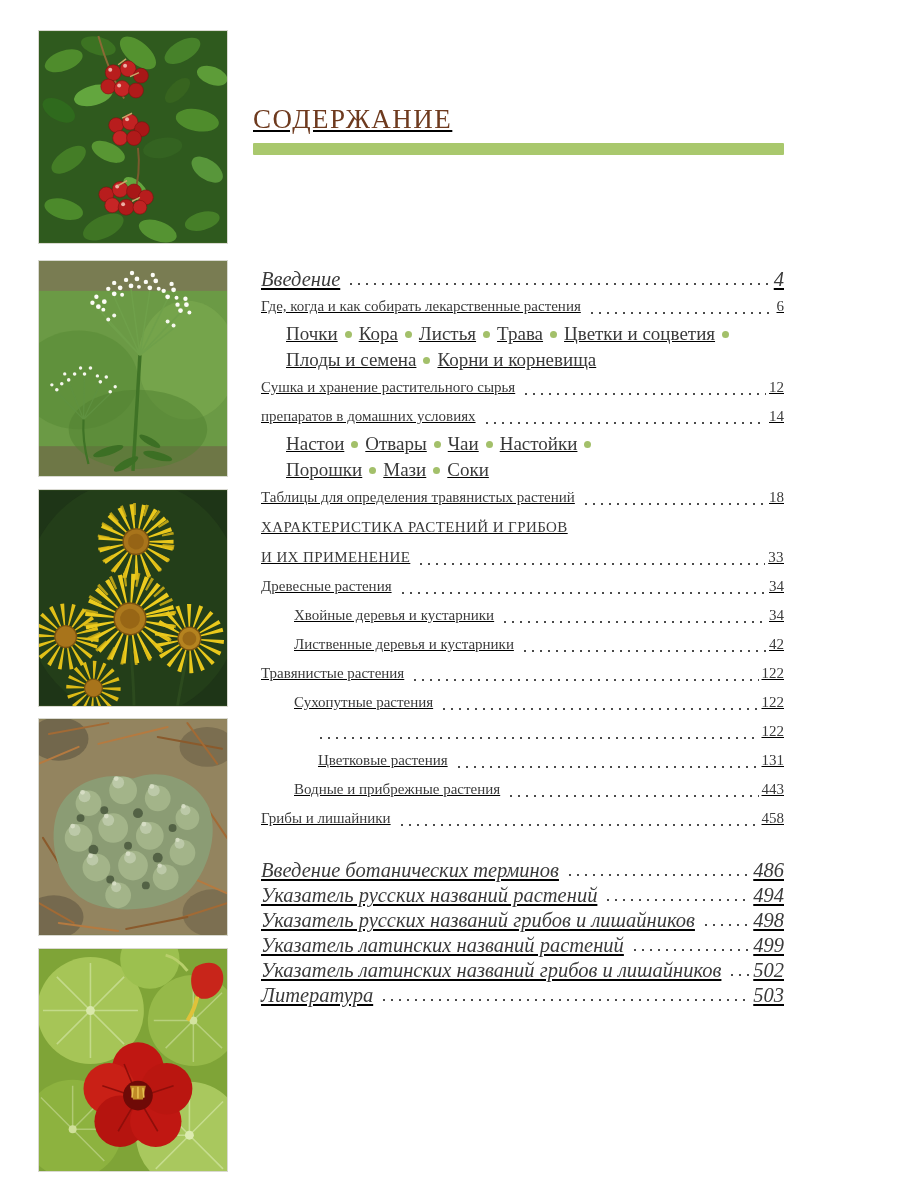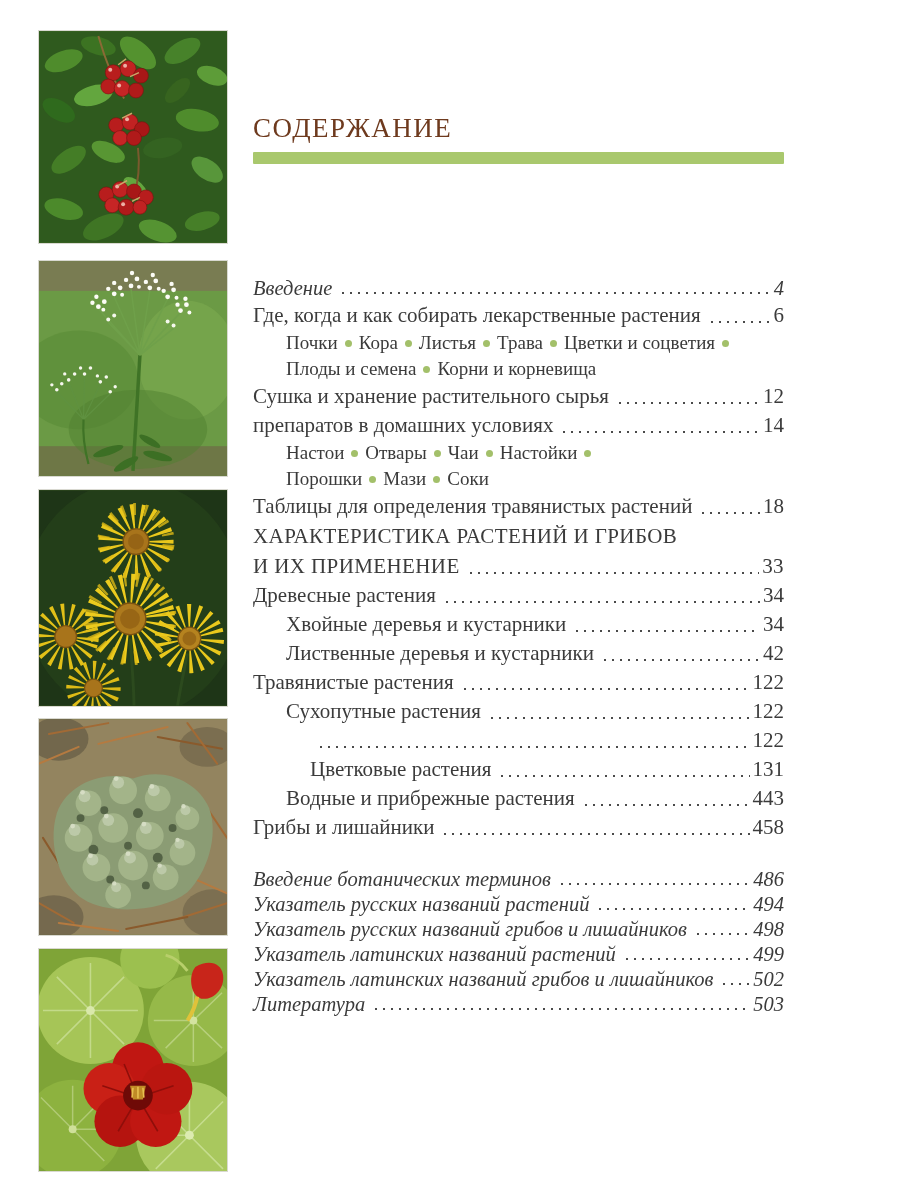--- a/index.html
+++ b/index.html
@@ -22,29 +22,29 @@
     position:absolute;left:38px;width:190px;border:1px solid #d9d9d1;
     overflow:hidden;background:#6a8c3a;
   }
   .photo svg{display:block;width:100%;height:100%;}
   .ph1{top:30px;height:214px;}
   .ph2{top:260px;height:217px;}
   .ph3{top:489px;height:218px;}
   .ph4{top:718px;height:218px;}
   .ph5{top:948px;height:224px;}
   
-  .content{position:absolute;left:253px;top:17px;width:531px;}
+  .content{position:absolute;left:253px;top:8px;width:531px;text-decoration:underline;}
   .title{
     margin-top:96px;font-size:27px;line-height:30px;font-weight:normal;
     letter-spacing:1.5px;color:var(--title-color);
   }
   .rule{height:12px;background:var(--rule-color);margin-top:9px;border-radius:1px;}
   .toc{margin-top:112px;color:var(--text-color);}
-  .toc-row{display:flex;align-items:baseline;min-height:29px;font-size:21px;line-height:29px;}
-  .toc-row .t{white-space:nowrap;}
+  .toc-row{display:flex;align-items:baseline;min-height:29px;font-size:15px;line-height:29px;}
+  .toc-row .t{white-space:nowrap;margin-left:8px;}
   .toc-row.italic{font-style:italic;min-height:25px;line-height:25px;font-size:20.5px;}
   .toc-row.caps{min-height:30px;line-height:30px;letter-spacing:0.4px;}
   .toc-row.indent-1{padding-left:33px;}
   .toc-row.indent-2{padding-left:57px;}
   .toc-row.kwline{min-height:26px;line-height:26px;font-size:19px;align-items:center;}
   .leader{
     flex:1 1 auto;align-self:stretch;margin:0 3px 6px 7px;min-width:18px;
     background-image:radial-gradient(circle,var(--leader-color) 1.3px,rgba(0,0,0,0) 1.5px);
     background-size:8px 4px;background-repeat:repeat-x;background-position:left bottom;
   }

